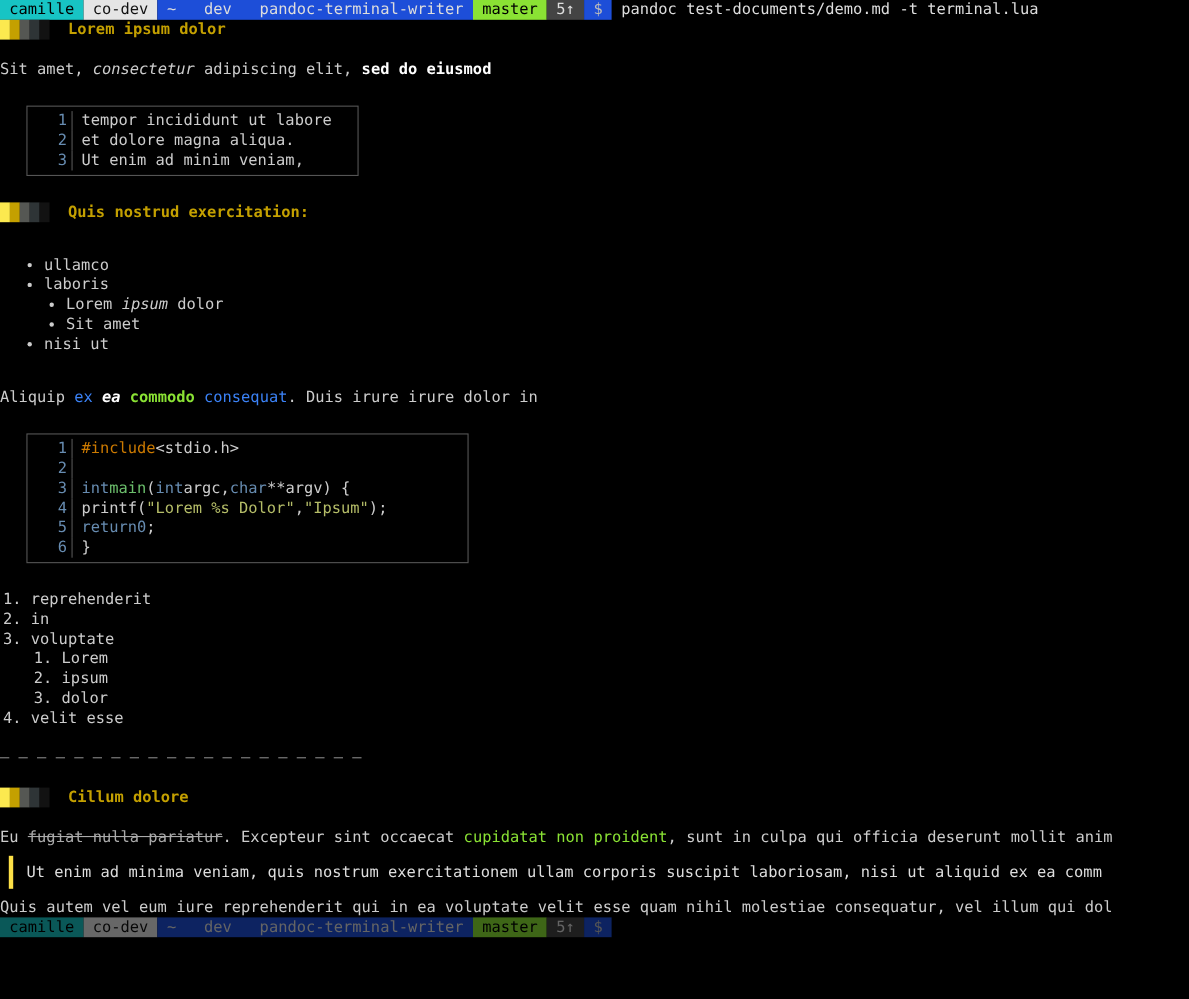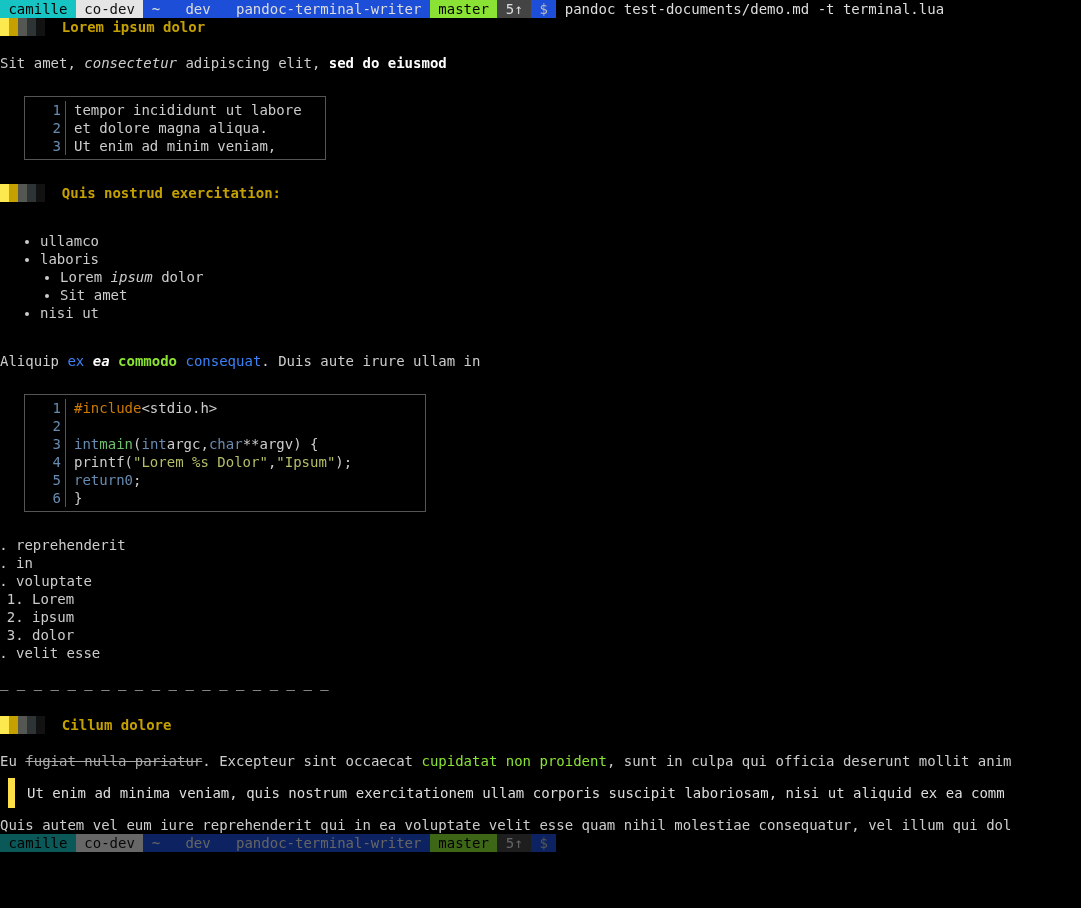--- a/index.html
+++ b/index.html
@@ -26,22 +26,22 @@
   .b2{background:#c4a000}
   .b3{background:#555753}
   .b4{background:#2e3436}
   .b5{background:#121212}
   .heading{color:#c4a000;font-weight:bold}
   .gutter{color:#678cb1;display:inline-block;width:36px;text-align:right;border-right:1px solid #555;padding-right:4px;margin-right:8px}
   .codeblock{border:1px solid #555;margin:6px 0 6px 24px;padding:4px 0;display:inline-block;min-width:300px}
   .codeline{display:flex}
   .strike{text-decoration:line-through;color:#aaa}
   .hr{color:#888}
-  .quote{border-left:7px solid #fde047;margin:8px 0 8px 8px;padding:6px 12px;color:#ddd}
-  .ol{margin:0;padding-left:16px}
+  .quote{border-left:4px solid #fde047;margin:8px 0 8px 8px;padding:6px 12px;color:#ddd}
+  .ol{margin:0;padding-left:28px}
   .ol li{padding:0}
   .ul{margin:12px;padding-left:28px;list-style:disc}
   .ul2{margin:0;padding-left:20px;list-style:disc}
   .content{padding:0}
   .bold{font-weight:normal;color:#3b82f6}
   .boldi{font-weight:bold;font-style:italic;color:#fff}
   .greenbold{color:#8ae234;font-weight:bold}
   .prompt{white-space:pre}
   .faded{opacity:.45}
 </style>
@@ -91,21 +91,21 @@
   <li>ullamco</li>
   <li>laboris</li>
   <ul class="ul2">
     <li><span>Lorem </span><span class="fg-ital">ipsum</span><span> dolor</span></li>
     <li>Sit amet</li>
   </ul>
   <li>nisi ut</li>
 </ul>
 
 <div class="row">&nbsp;</div>
-<div class="row"><span>Aliquip </span><span class="bold">ex </span><span class="boldi">ea</span><span class="greenbold"> commodo</span><span class="bold"> consequat</span><span>. Duis aute irure ullam in</span></div>
+<div class="row"><span>Aliquip </span><span class="bold">ex </span><span class="boldi">ea</span><span class="greenbold"> commodo</span><span class="bold"> consequat</span><span>. Duis irure irure dolor in</span></div>
 <div class="row">&nbsp;</div>
 
 
 <div class="codeblock" style="min-width:400px">
   <div class="codeline">
         <span class="gutter">1</span>
         <span class="fg-orange">#include</span>
         <span> &lt;stdio.h&gt;</span>
       </div>
   <div class="codeline">

